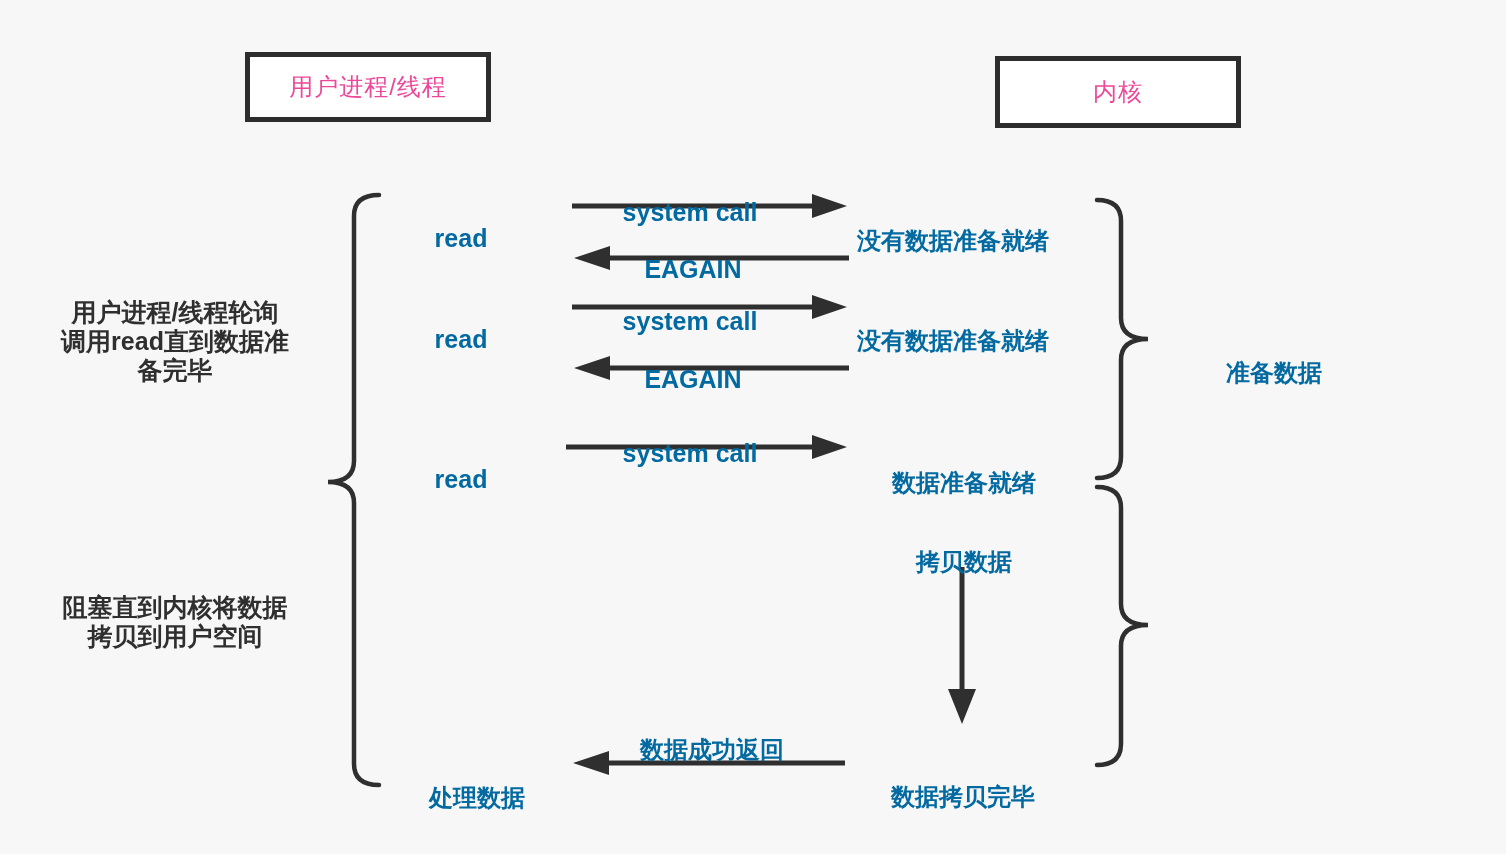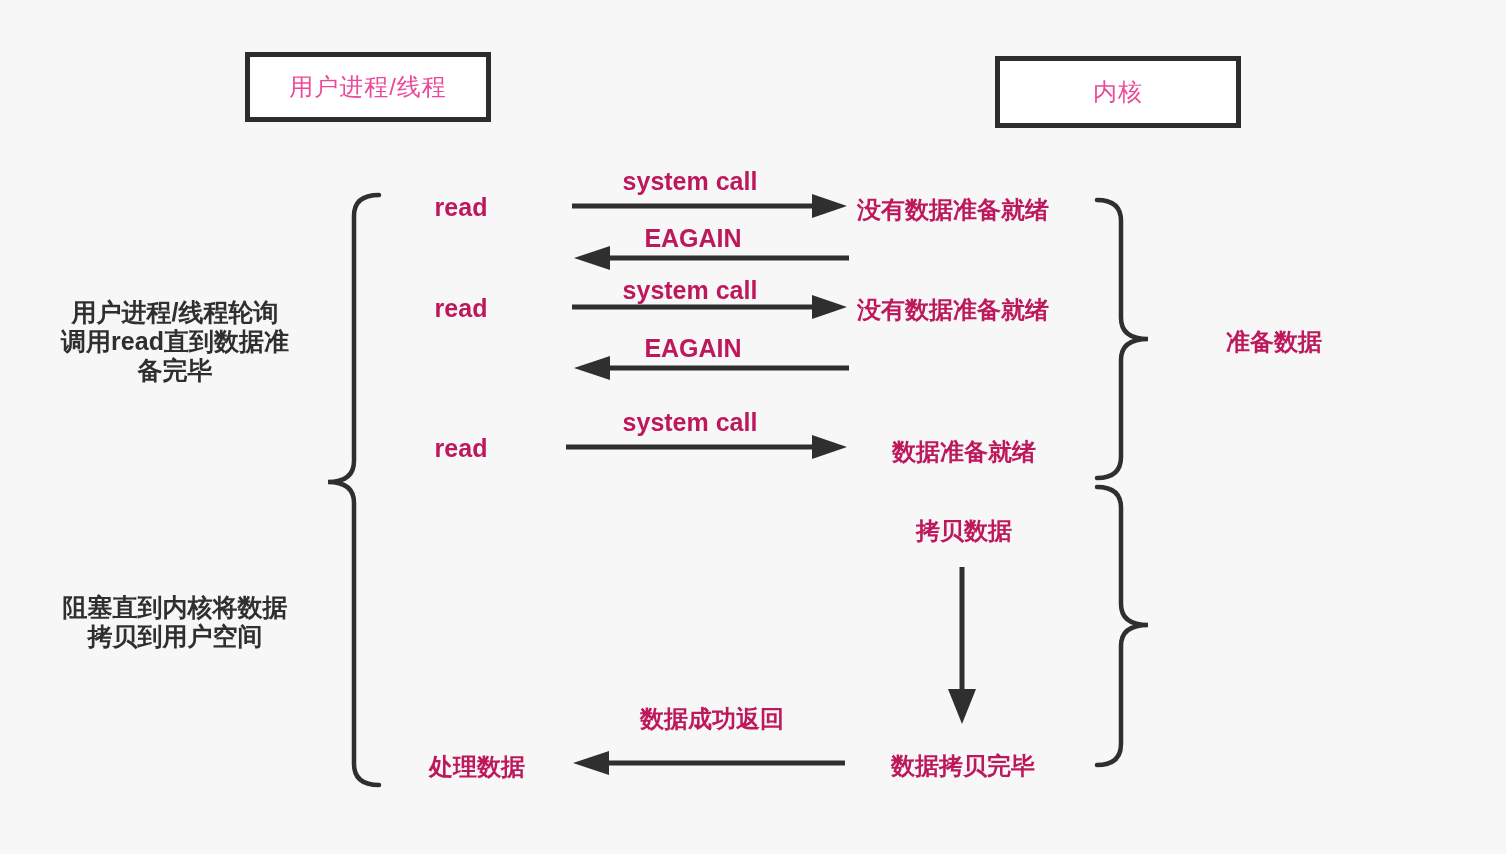--- a/index.html
+++ b/index.html
@@ -26,21 +26,22 @@
     font-size: 24px;
     color: #ec4899;
     letter-spacing: 1px;
   }
   .lbl {
     position: absolute;
     transform: translate(-50%, -50%);
     white-space: nowrap;
     font-weight: 700;
     font-size: 24px;
-    color: #be185d;
+    color: #0369a1;
+    margin-top: 31px;
   }
   .lbl.en { font-size: 25px; }
   .note {
     position: absolute;
     width: 300px;
     text-align: center;
     font-weight: 700;
     font-size: 25px;
     line-height: 29px;
     color: #2f2f2f;

